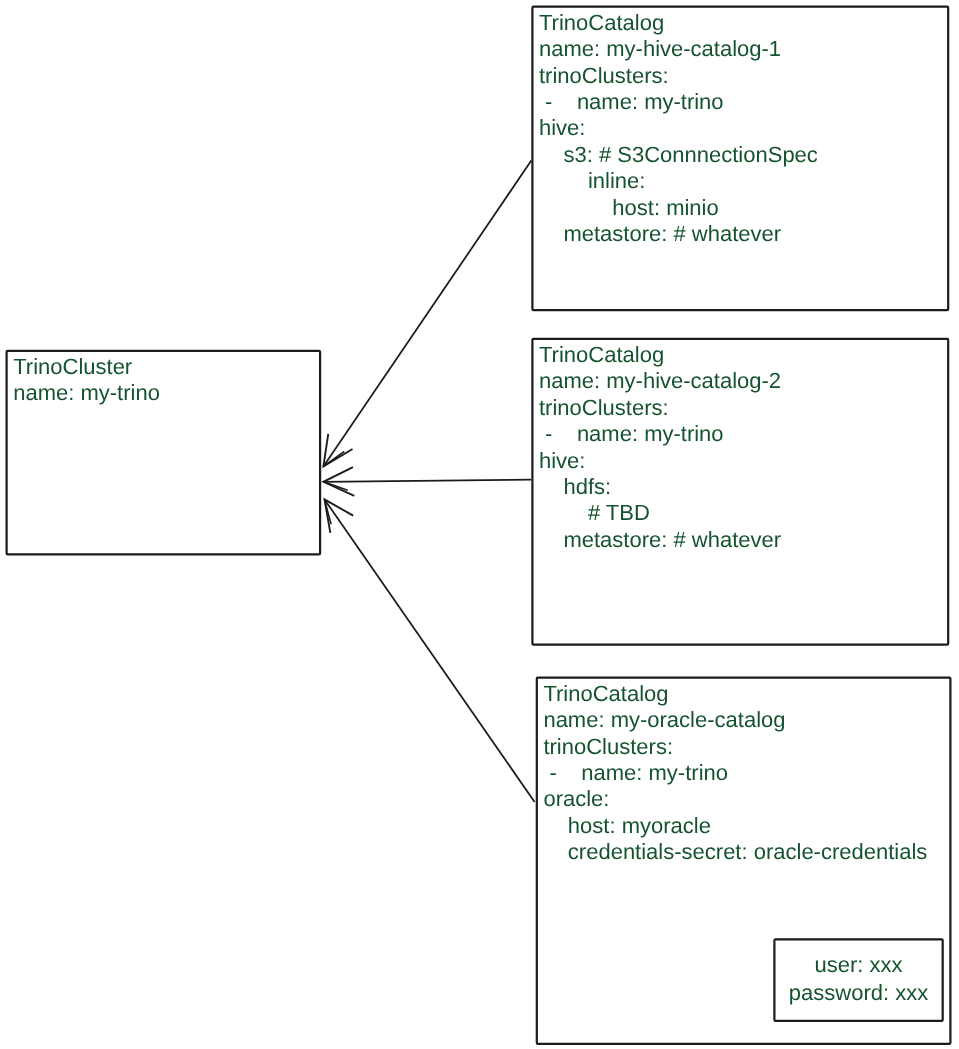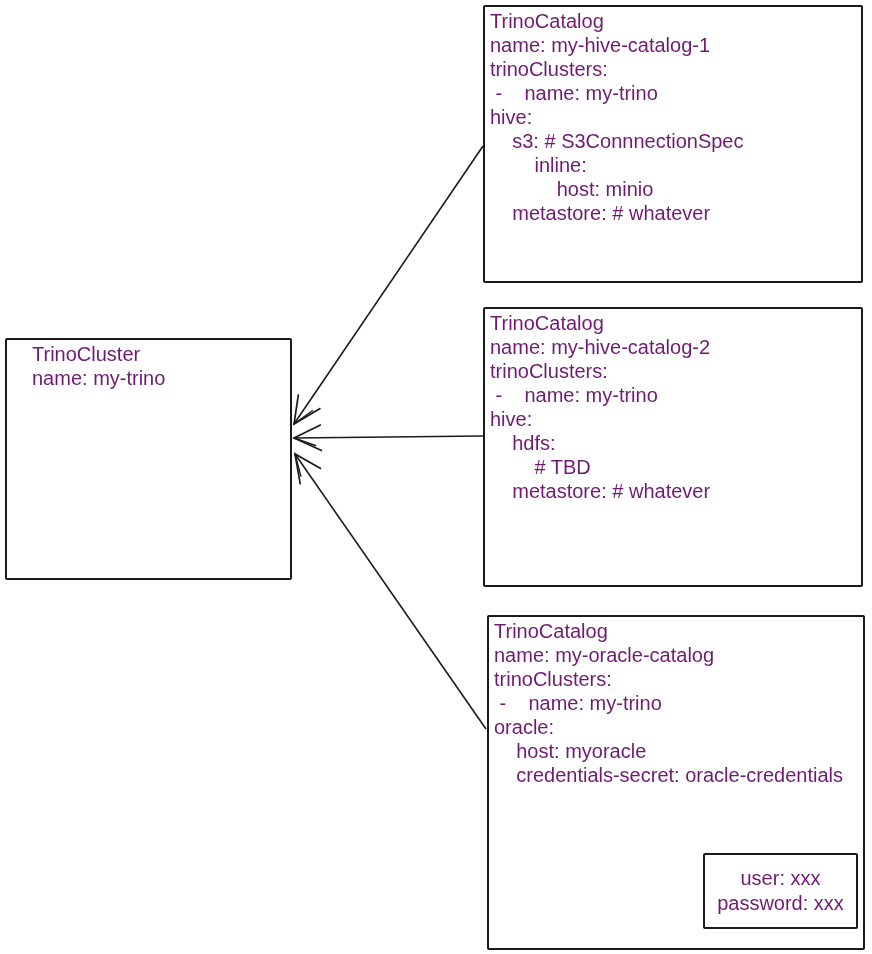--- a/index.html
+++ b/index.html
@@ -31,24 +31,24 @@
     box-sizing: border-box;
     border: 2px solid #1b1b1b;
     border-radius: 2px;
     background: #ffffff;
     z-index: 1;
   }
   .boxtext {
     white-space: pre;
     font-size: 20px;
     line-height: 24px;
-    color: #701a75;
+    color: #14532d;
   }
   .pad { padding: 2px 5px; }
-  #cluster-box  { left: 5px;   top: 338px; width: 287px; height: 242px; padding-left: 20px; }
+  #cluster-box  { left: 5px;   top: 318px; width: 287px; height: 187px; }
   #catalog-box-1{ left: 483px; top: 5px;   width: 380px; height: 278px; }
   #catalog-box-2{ left: 483px; top: 307px; width: 380px; height: 280px; }
   #catalog-box-3{ left: 487px; top: 615px; width: 378px; height: 335px; }
   #secret-box {
     left: 703px; top: 853px; width: 155px; height: 76px;
     display: flex; align-items: center; justify-content: center;
     z-index: 2;
   }
   #secret-box .boxtext {
     text-align: center;

